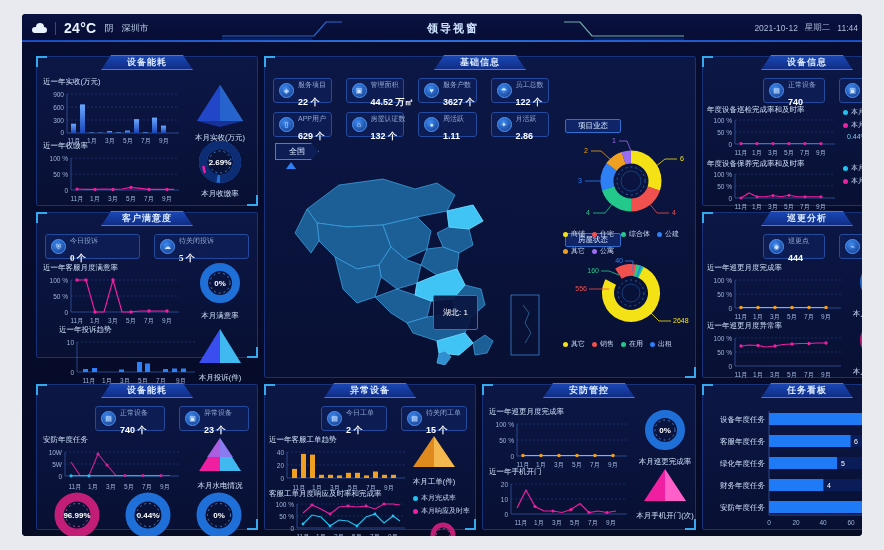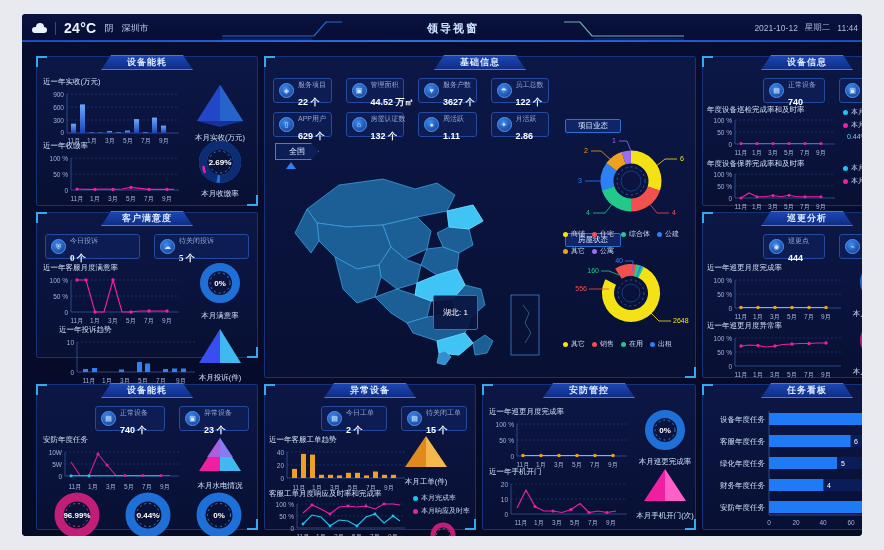--- a/index.html
+++ b/index.html
@@ -862,21 +862,21 @@
             <text x="30" y="44">11月</text>
                 <text x="48" y="44">1月</text>
                 <text x="66" y="44">3月</text>
             <text x="84" y="44">5月</text>
                 <text x="102" y="44">7月</text>
                 <text x="120" y="44">9月</text>
           </g>
         </svg>
       </div>
 
-      <div style="position:absolute;left:132px;top:32px;width:58px;">
+      <div style="position:absolute;left:140px;top:32px;width:58px;">
         <svg width="58" height="40" viewBox="0 0 58 40">
           <polygon points="29,3 8,34 29,34" fill="#e08a1e"></polygon>
           <polygon points="29,3 50,34 29,34" fill="#f5b84f"></polygon>
         </svg>
         <div class="sidecap">本月工单(件)</div>
       </div>
 
       <div class="mini" style="left:4px;top:88px;width:140px;">
         <div class="mini-t">客服工单月度响应及时率和完成率</div>
         <svg width="140" height="48" viewBox="0 0 140 48">

